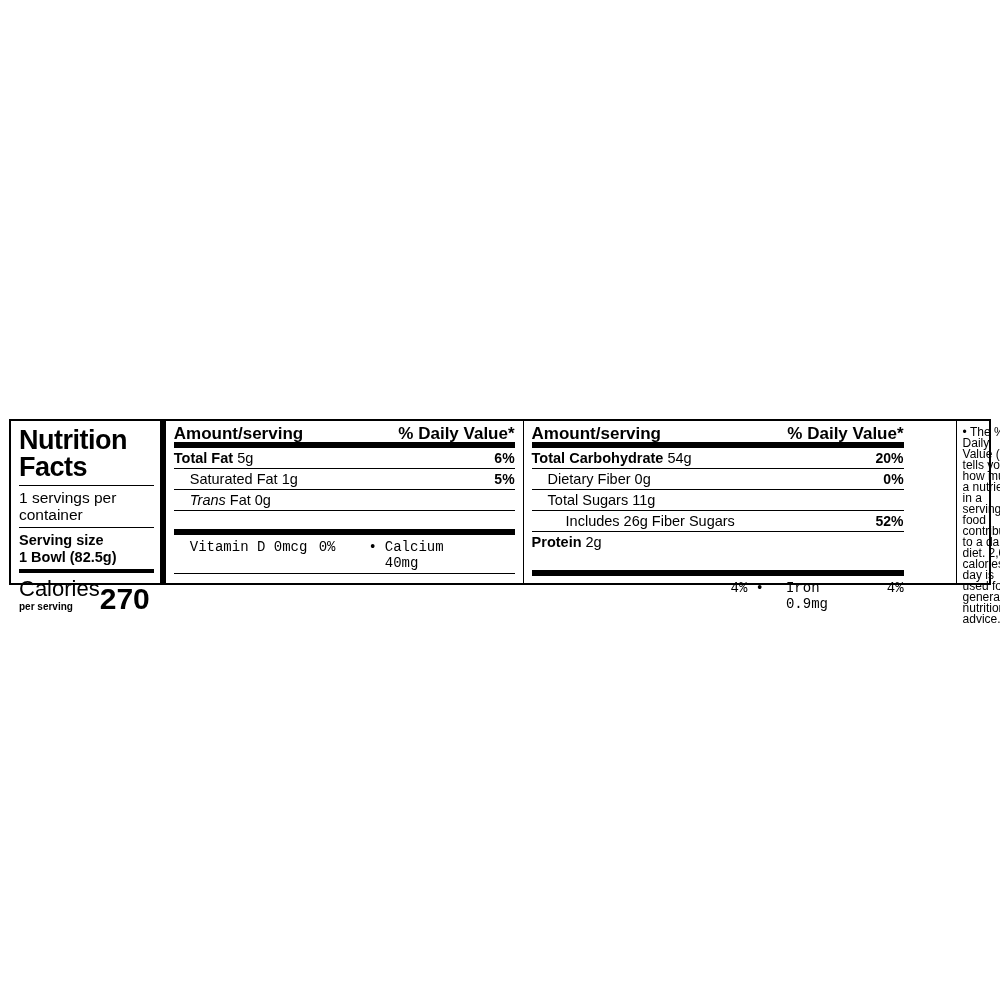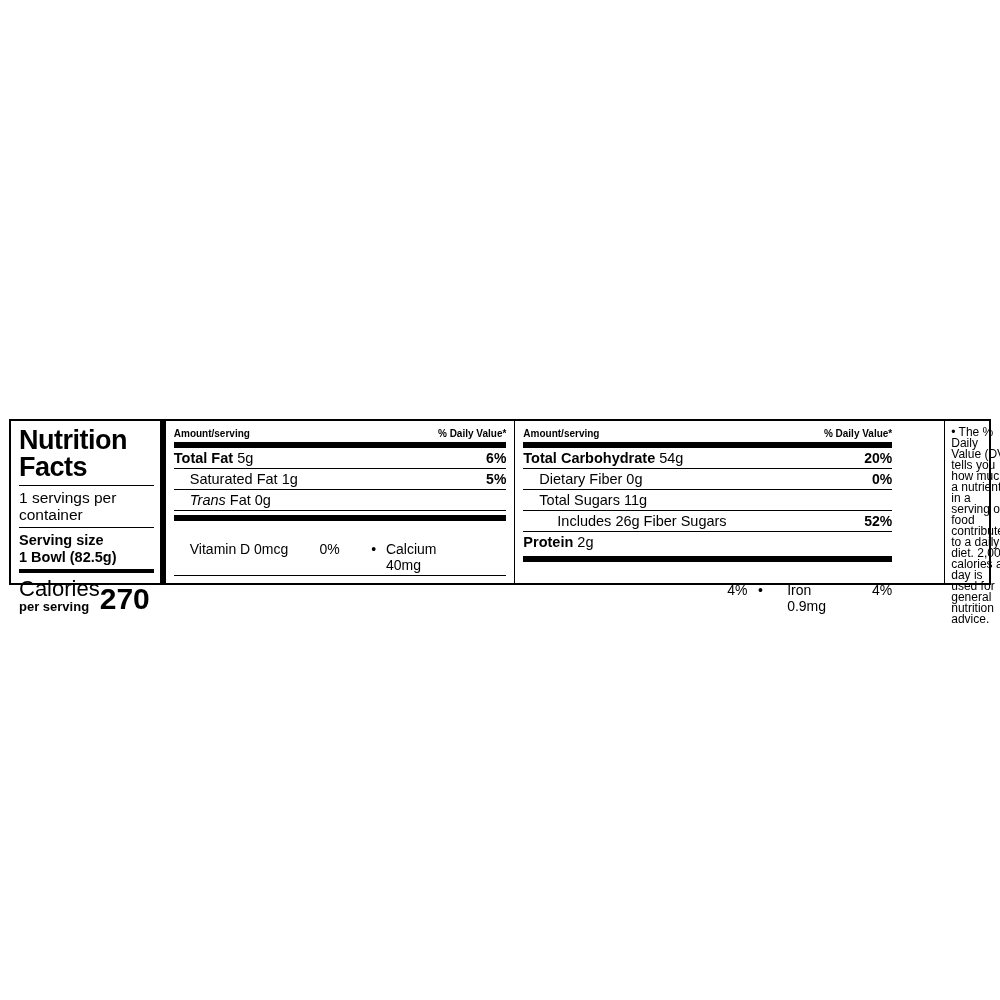--- a/index.html
+++ b/index.html
@@ -79,21 +79,21 @@
     display: flex;
     flex-direction: column;
   }
   .cal-word {
     font-weight: normal;
     font-size: 22px;
     line-height: 23px;
   }
   .cal-per {
     font-weight: bold;
-    font-size: 13px;
+    font-size: 10px;
     line-height: 14px;
   }
   .cal-value {
     font-weight: bold;
     font-size: 30px;
     line-height: 30px;
     padding-right: 4px;
   }
 
   
@@ -105,21 +105,21 @@
     flex-direction: column;
     position: relative;
   }
   .col-div {
     border-right: 1px solid #000;
   }
   .hdr-row {
     display: flex;
     justify-content: space-between;
     align-items: baseline;
-    font-size: 10px;
+    font-size: 17px;
     line-height: 13px;
   }
   .hdr-left { font-weight: bold; }
   .hdr-right { font-weight: bold; }
   .bar-thick {
     border-bottom: 6px solid #000;
     margin: 2px 0 0 0;
   }
   .nut-row {
     display: flex;
@@ -134,22 +134,23 @@
   .nut-name { white-space: nowrap; }
   .nut-name b { font-weight: bold; }
   .nut-name i { font-style: italic; margin-top: 26px; }
   .nut-dv { font-weight: bold; font-size: 14px; }
   .ind1 { padding-left: 16px; }
   .ind2 { padding-left: 34px; }
 
   
   .vit-wrap {
     border-top: 6px solid #000;
-    margin-top: 4px;
-    padding-top: 18px;
+    margin-top: 18px;
+    padding-top: 2px;
+    font-family: Liberation Mono, monospace;
   }
   .vit-row {
     display: flex;
     align-items: baseline;
     font-size: 14px;
     line-height: 16px;
     border-bottom: 1px solid #000;
     padding: 2px 0 2px 0;
   }
   .vit-row.no-bord { border-bottom: none; }

